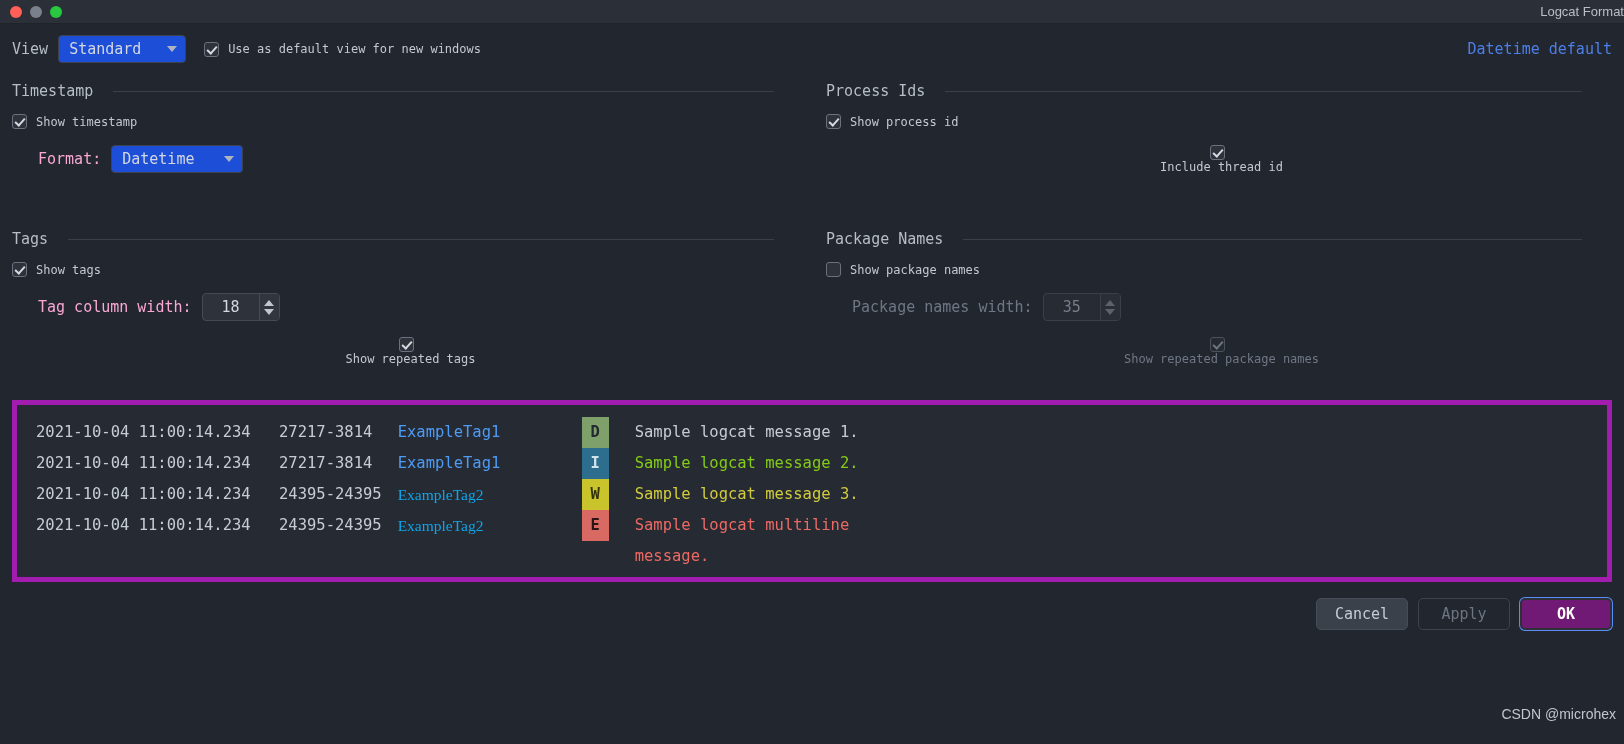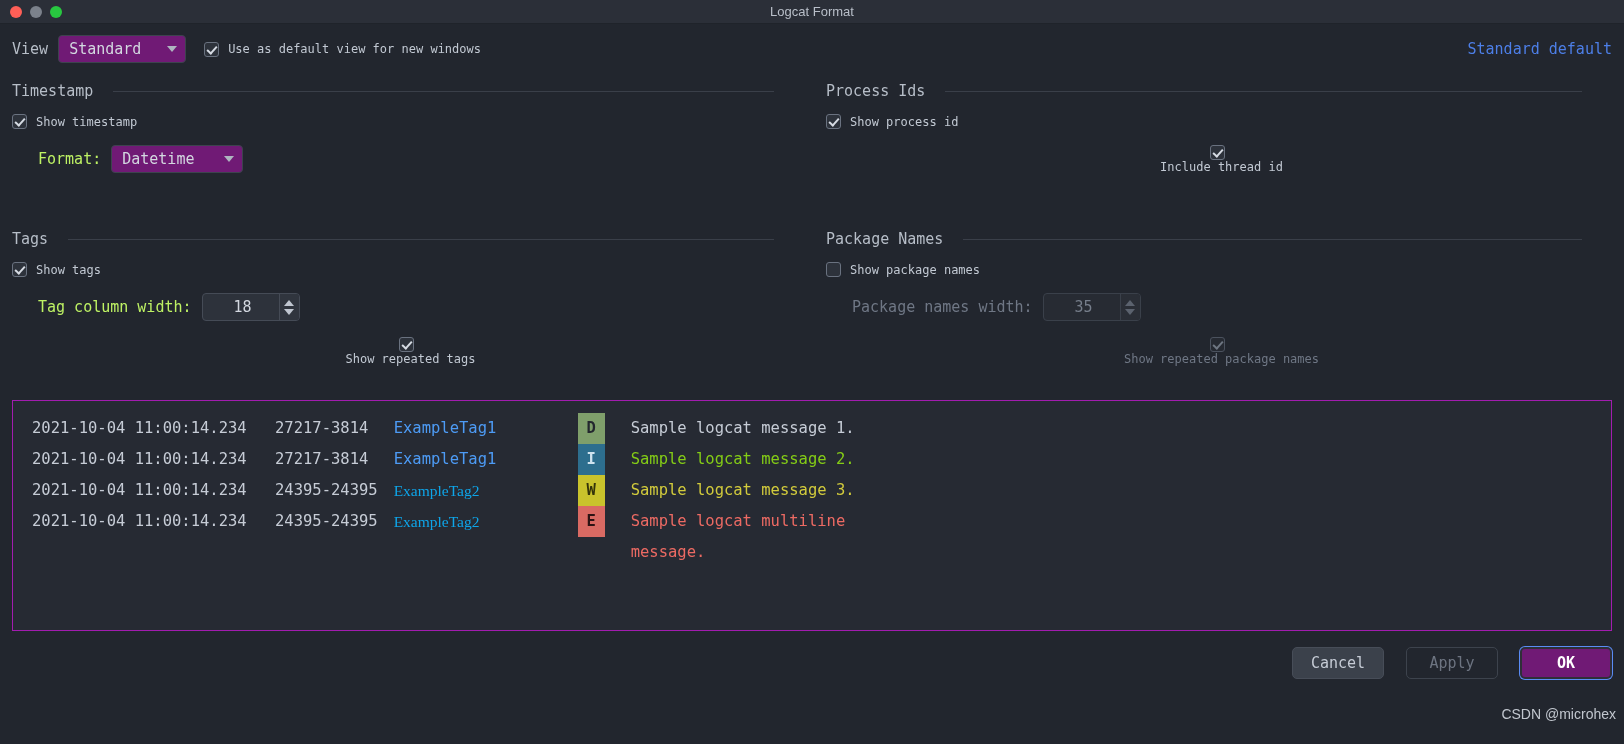--- a/index.html
+++ b/index.html
@@ -30,21 +30,21 @@
     gap: 8px;
     padding-left: 10px;
   }
   .light { width: 12px; height: 12px; border-radius: 50%; }
   .light.close { background: #ff5f57; }
   .light.min   { background: #7b818b; }
   .light.max   { background: #28c840; }
   .title-text {
     position: absolute;
     left: 0; right: 0;
-    text-align: center;
+    text-align: right;
     font-family: "Liberation Sans", sans-serif;
     font-size: 13px;
     color: #b9bfc9;
     pointer-events: none;
   }
 
   
   .dialog {
     padding: 0 12px;
     position: relative;
@@ -53,21 +53,21 @@
 
   
   .toprow {
     display: flex;
     align-items: center;
     height: 44px;
     padding-top: 6px;
   }
   .lbl { font-size: 15px; color: #b7bec8; }
   .combo {
-    background: #701a75;
+    background: #1d4ed8;
     border: 1px solid #3d434e;
     border-radius: 4px;
     height: 28px;
     min-width: 128px;
     margin-left: 10px;
     display: inline-flex;
     align-items: center;
     padding: 0 8px 0 10px;
     font-size: 15px;
     color: #d3d8e0;
@@ -127,36 +127,36 @@
 
   .panes {
     display: flex;
     gap: 0;
   }
   .pane { width: 50%; padding-right: 38px; }
   .pane.right { padding-left: 14px; padding-right: 30px; }
 
   .sub { margin-top: 16px; padding-left: 26px; display: flex; align-items: center; }
   .sub2 { margin-top: 16px; padding-left: 26px; display:flex; align-items:center;flex-direction:column; }
-  .field-label { font-size: 15px; color: #bef264; margin-right: 10px; }
+  .field-label { font-size: 15px; color: #f9a8d4; margin-right: 10px; }
   .field-label.dim { color: #6f7785; }
 
   .spinner {
     display: inline-flex;
     align-items: stretch;
     height: 28px;
     border: 1px solid #454b56;
     border-radius: 4px;
     overflow: hidden;
     background: #2d323b;
   }
   .spinner .val {
-    width: 76px;
+    width: 56px;
     text-align: right;
-    padding: 0 27px;
+    padding: 0 19px;
     font-size: 15px;
     color: #d3d8e0;
     line-height: 26px;
   }
   .spinner.dim { border-color: #3a404a; background: #272b33; }
   .spinner.dim .val { color: #767e8b; }
   .spin-btns {
     width: 20px;
     border-left: 1px solid #454b56;
     display: flex;
@@ -173,23 +173,23 @@
   .down { border-top: 6px solid #c0c6d0; }
   .spinner.dim .up { border-bottom-color: #5b626e; }
   .spinner.dim .down { border-top-color: #5b626e; }
 
   .section-timestamp { margin-top: 14px; }
   .section-tags { margin-top: 56px; }
 
   
   .preview {
     margin-top: 34px;
-    border: 1px solid #a21caf;
+    border: 5px solid #a21caf;
     background: #262a33;
-    height: 231px;
+    height: 182px;
     padding: 12px 0 16px 0;
     overflow: hidden;
   }
   .logline {
     display: flex;
     align-items: flex-start;
     height: 31px;
     font-size: 15.5px;
     line-height: 31px;
     white-space: pre;
@@ -216,21 +216,21 @@
   .log-msg.d { color: #c6ccd6; }
   .log-msg.i { color: #84cc16; }
   .log-msg.w { color: #d2cb3c; }
   .log-msg.e { color: #ec6a63; }
 
   
   .footer {
     display: flex;
     justify-content: flex-end;
     align-items: center;
-    gap: 22px;
+    gap: 10px;
     margin-top: 16px;
   }
   .btn {
     height: 32px;
     min-width: 92px;
     border-radius: 5px;
     font-size: 15px;
     font-family: "DejaVu Sans Mono", "Liberation Mono", monospace;
     display: inline-flex;
     align-items: center;
@@ -273,21 +273,21 @@
     <div class="combo">
       <span class="combo-val">Standard</span>
       <span class="caret"></span>
     </div>
 
     <div class="cb-row" style="margin-left:18px;">
       <span class="cbox checked"></span>
       <span class="cb-label">Use as default view for new windows</span>
     </div>
 
-    <span class="restore-link">Standard default</span>
+    <span class="restore-link">Datetime default</span>
   </div>
 
   <div class="panes section-timestamp">
 
     <div class="pane">
       <div class="group-title-row">
         <span class="group-title">Timestamp</span>
         <span class="group-rule"></span>
       </div>
 

